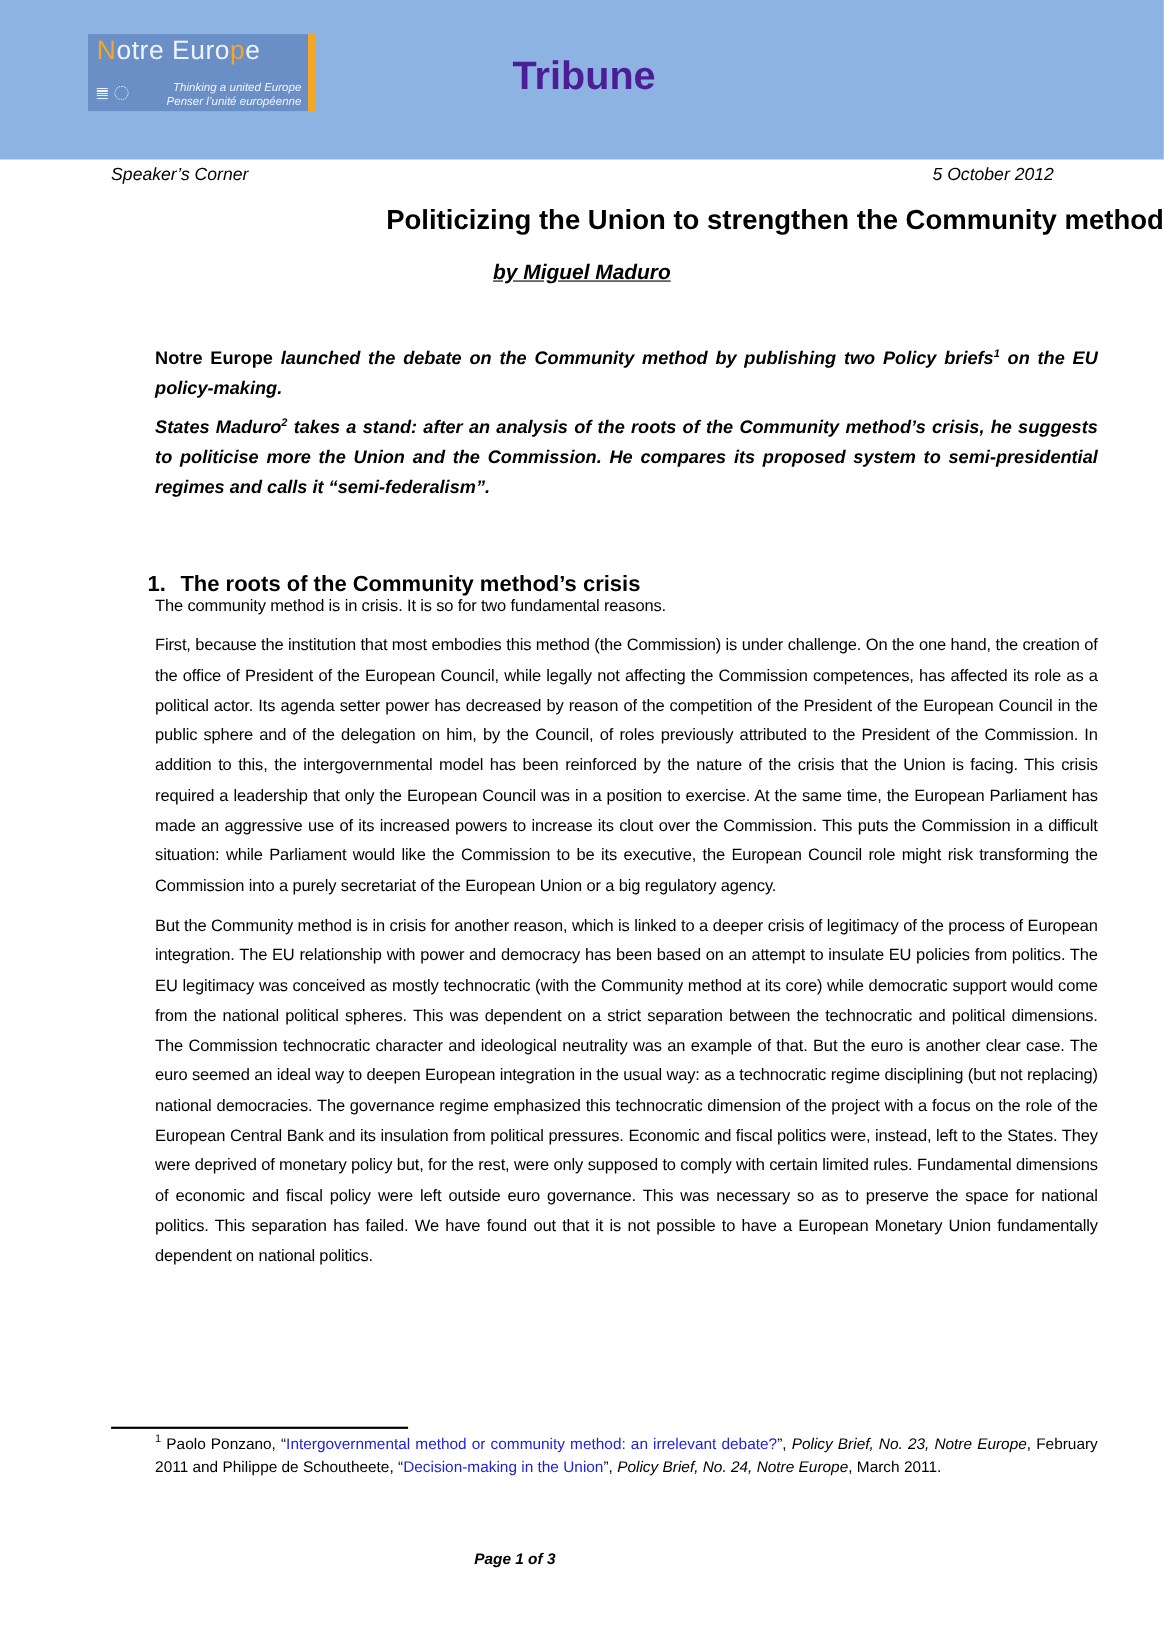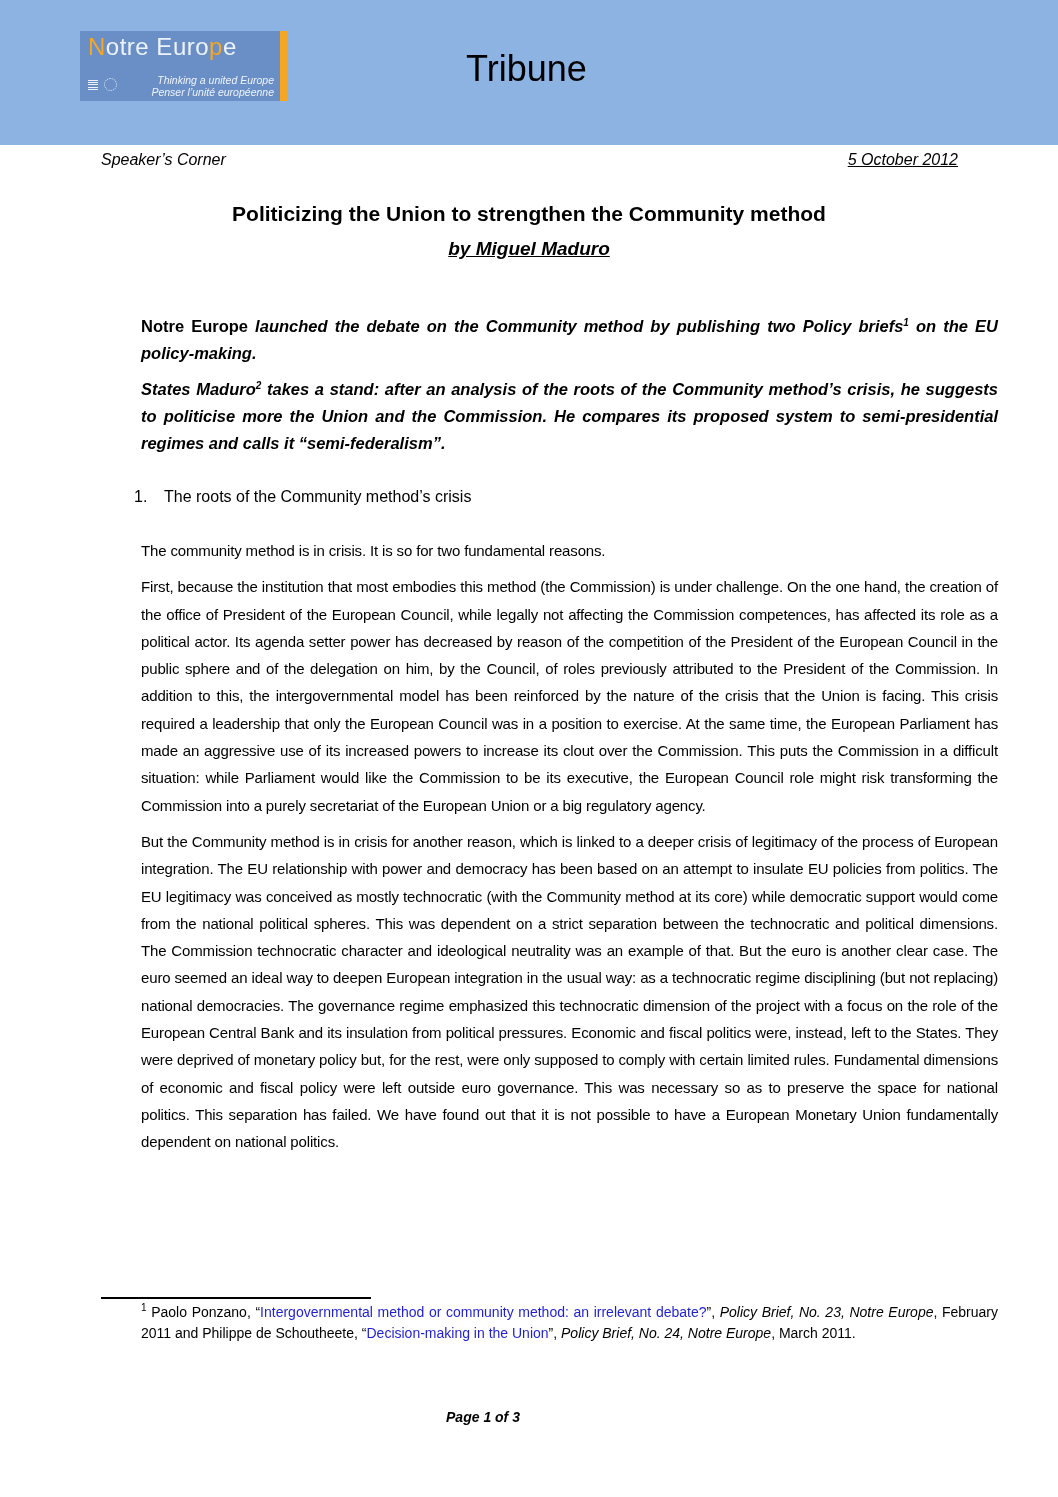--- a/index.html
+++ b/index.html
@@ -10,40 +10,40 @@
   .logo-bar { position: absolute; left: 280px; top: 31px; width: 7px; height: 70px; background: #f5a623; }
   .logo-name { position: absolute; left: 8px; top: 2px; font-size: 24px; color: #eef3fb; letter-spacing: 0.5px; white-space: nowrap; }
   .logo-name .accent { color: #f5a623; }
   .logo-tag { position: absolute; right: 6px; font-size: 10.5px; font-style: italic; color: #eef3fb; white-space: nowrap; }
   .logo-tag.t1 { top: 43px; }
   .logo-tag.t2 { top: 55px; }
   .logo-doc { position: absolute; left: 8px; top: 49px; width: 10px; height: 11px;
               background: repeating-linear-gradient(#eef3fb 0 1px, #6a8fc6 1px 2.2px); }
   .logo-stars { position: absolute; left: 24px; top: 47px; width: 11px; height: 11px; border-radius: 50%;
                 border: 1px dotted #eef3fb; }
-  .tribune { position: absolute; left: 466px; top: 48px; font-size: 36px; font-weight: normal; color: #000000; }
+  .tribune { position: absolute; left: 466px; top: 48px; font-size: 36px; font-weight: bold; color: #4c1d95; }
   .meta-left { position: absolute; left: 101px; top: 151px; font-size: 16px; font-style: italic; }
-  .meta-right { position: absolute; right: 100px; top: 151px; font-size: 16px; font-style: italic; text-decoration: underline; }
-  .title { position: absolute; left: 0; width: 1058px; top: 186px; text-align: center; font-size: 21px; font-weight: bold; margin-top: 16px; }
+  .meta-right { position: absolute; right: 100px; top: 151px; font-size: 16px; font-style: italic; }
+  .title { position: absolute; left: 0; width: 1058px; top: 186px; text-align: right; font-size: 25px; font-weight: bold; }
   .byline { position: absolute; left: 0; width: 1058px; top: 238px; text-align: center; font-size: 19px; font-weight: bold; font-style: italic; text-decoration: underline; }
   .content { position: absolute; left: 101px; width: 857px; margin-left: 40px; }
   .lede { top: 313px; font-size: 16.5px; font-weight: bold; font-style: italic; line-height: 27px; text-align: justify; }
   .lede p { margin: 0 0 9px 0; }
   .lede .upright { font-style: normal; }
   sup { font-size: 10px; line-height: 0; vertical-align: super; }
-  .section-head { position: absolute; left: 134px; top: 488px; font-size: 16px; font-weight: normal; }
+  .section-head { position: absolute; left: 134px; top: 520px; font-size: 20px; font-weight: bold; }
   .section-head .num { display: inline-block; width: 30px; }
   .body { top: 537px; font-size: 15px; line-height: 27.3px; text-align: justify; letter-spacing: -0.15px; }
   .body p { margin: 0 0 9px 0; }
   .fn-rule { position: absolute; left: 101px; top: 1297px; width: 270px; height: 2px; background: #000; }
   .footnotes { top: 1302px; font-size: 14px; line-height: 21px; text-align: justify; }
   .footnotes p { margin: 0; }
   .footnotes a { color: #1f1fd6; }
   .footnotes i { font-style: italic; }
-  .page-num { position: absolute; left: 0; width: 936px; top: 1409px; text-align: center; font-size: 14px; font-style: italic; font-weight: bold; padding-left: 15px; }
+  .page-num { position: absolute; left: 0; width: 936px; top: 1409px; text-align: center; font-size: 14px; font-style: italic; font-weight: bold; }
 </style>
 </head>
 <body>
 
 <div class="header">
   <div class="logo">
     <div class="logo-name"><span class="accent">N</span><span>otre Euro</span><span class="accent">p</span><span>e</span></div>
     <div class="logo-doc"></div>
     <div class="logo-stars"></div>
     <div class="logo-tag t1">Thinking a united Europe</div>

